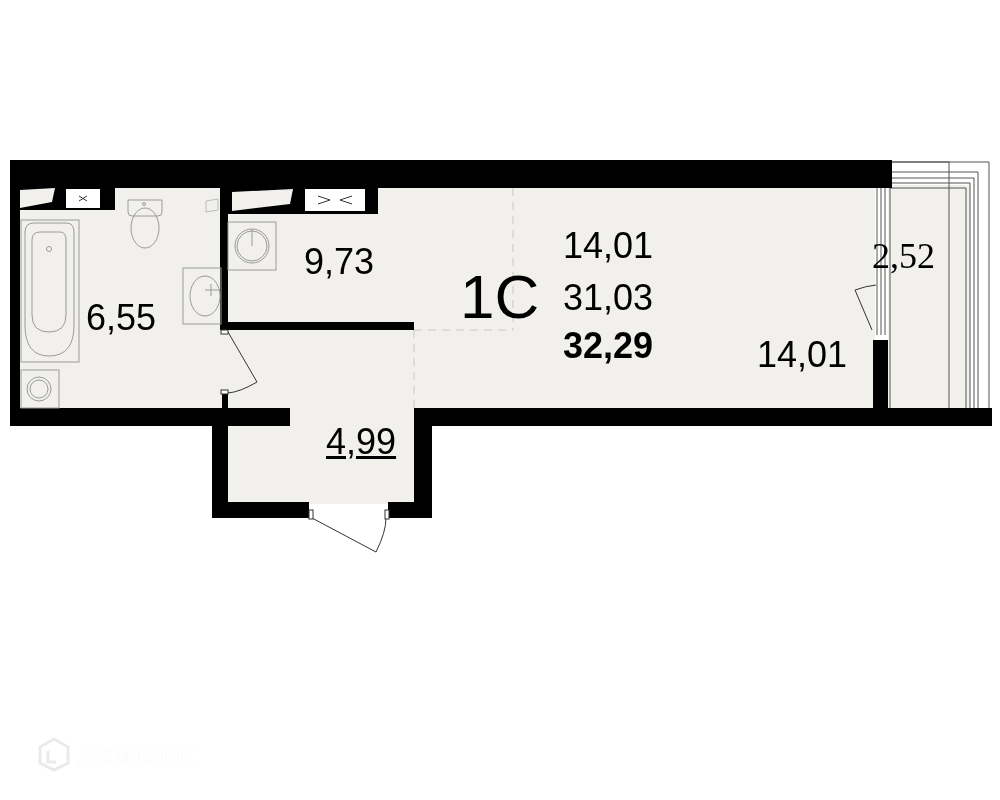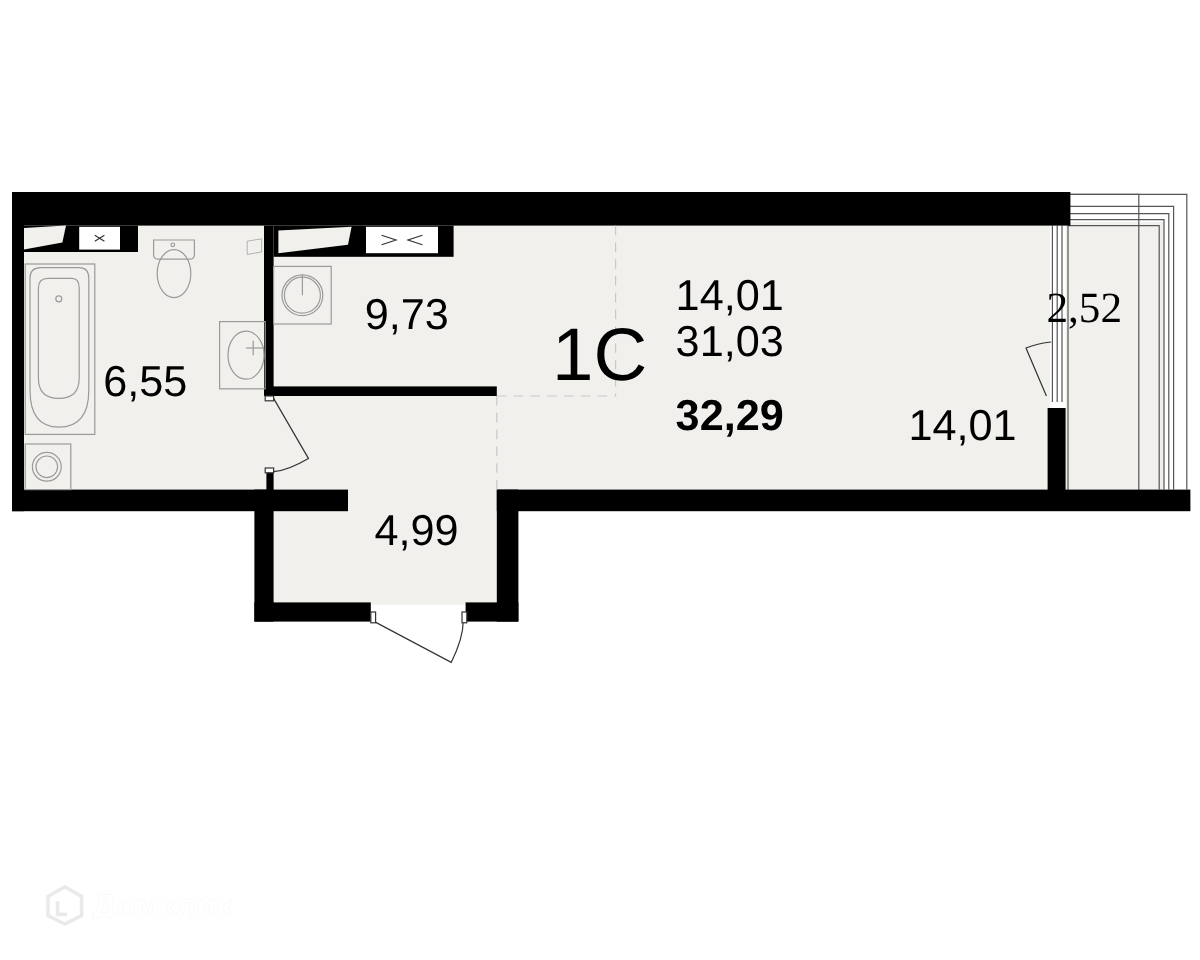--- a/index.html
+++ b/index.html
@@ -105,25 +105,25 @@
     <rect x="309" y="510" width="4" height="9" fill="#fff"></rect>
     <rect x="385" y="510" width="4" height="9" fill="#fff"></rect>
     <path d="M872 330 L855 290 Q866 286 876 285"></path>
   </g>
 </svg>
 
 <div class="lbl area" style="left:86px; top:300px;">6,55</div>
 <div class="lbl area" style="left:304px; top:244px;">9,73</div>
 <div class="lbl area" style="left:757px; top:337px;">14,01</div>
 <div class="lbl area" style="left:872px; top:238px;font-family:Liberation Serif, serif;">2,52</div>
-<div class="lbl area" style="left:312px; top:424px;">4,99</div>
+<div class="lbl area" style="left:326px; top:424px;text-decoration:underline;">4,99</div>
 
 <div class="lbl type" style="left:460px; top:266px;text-align:center;">1С</div>
 <div class="lbl area" style="left:563px; top:228px;">14,01</div>
-<div class="lbl area" style="left:563px; top:267px;">31,03</div>
+<div class="lbl area" style="left:563px; top:280px;">31,03</div>
 <div class="lbl area" style="left:563px; top:328px;font-weight:bold;">32,29</div>
 
 <div class="logo">
   <svg width="36" height="36" viewBox="0 0 36 36">
     <path d="M18 3 L32 11 V27 L18 34 L4 27 V11 Z" fill="none" stroke="#e8e8e8" stroke-width="3"></path>
     <path d="M12 15 V26 H20" fill="none" stroke="#e8e8e8" stroke-width="3"></path>
   </svg>
   <span>Домклик</span>
 </div>
 

